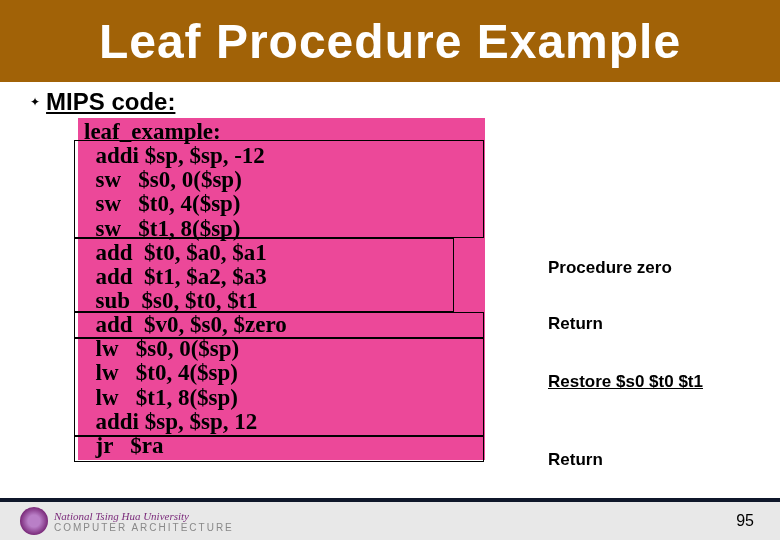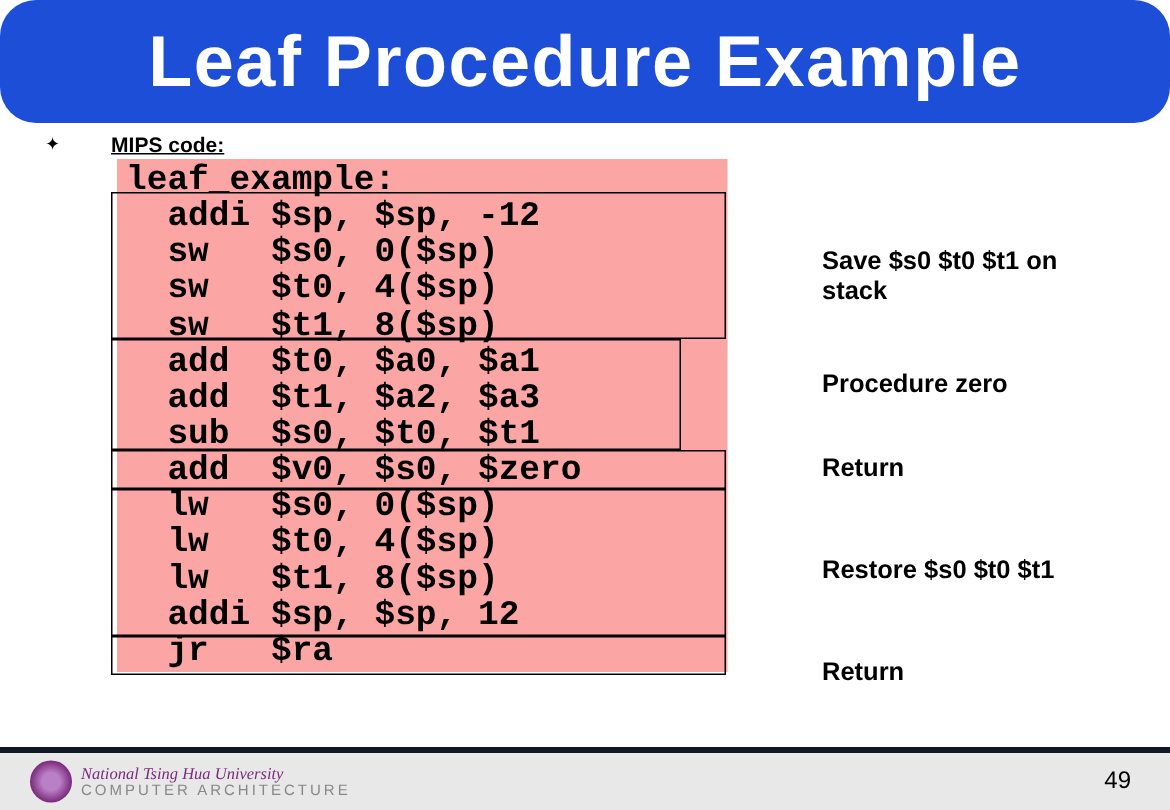--- a/index.html
+++ b/index.html
@@ -5,26 +5,25 @@
   * { margin: 0; padding: 0; box-sizing: border-box; }
   body {
     width: 780px;
     height: 540px;
     background: #ffffff;
     font-family: Arial, Helvetas, sans-serif;
     position: relative;
     overflow: hidden;
   }
   .title-bar {
-    background: #1d4ed8;
+    background: #a16207;
     height: 82px;
     display: flex;
     align-items: center;
     justify-content: center;
-    border-radius: 24px;
   }
   .title-text {
     color: #ffffff;
     font-family: "Comic Sans MS", cursive, sans-serif;
     font-weight: bold;
     font-size: 48px;
     letter-spacing: 1px;
   }
   .content {
     position: relative;
@@ -35,32 +34,31 @@
     align-items: center;
     gap: 6px;
     margin-bottom: 2px;
   }
   .bullet-icon {
     font-size: 12px;
     color: #000;
   }
   .section-label {
     font-weight: bold;
-    font-size: 14px;
+    font-size: 24px;
     text-decoration: underline;
-    margin-left: 28px;
   }
   .code-area {
     position: relative;
     margin-left: 48px;
     margin-top: 0;
   }
   .code-block {
-    background: #fca5a5;
-    font-family: Liberation Mono, monospace;
+    background: #ec4899;
+    font-family: Liberation Serif, serif;
     font-weight: bold;
     font-size: 23px;
     line-height: 1.05;
     white-space: pre;
     padding: 2px 6px;
     width: 407px;
   }
   .overlay-box {
     position: absolute;
     border: 1.5px solid #000;
@@ -142,31 +140,30 @@
   lw   $t1, 8($sp)
   addi $sp, $sp, 12
   jr   $ra</div>
 
     <div class="overlay-box" style="left:-4px; top:22px;  width:410px; height:98px;"></div>
     <div class="overlay-box" style="left:-4px; top:120px; width:380px; height:74px;"></div>
     <div class="overlay-box" style="left:-4px; top:194px; width:410px; height:26px;"></div>
     <div class="overlay-box" style="left:-4px; top:220px; width:410px; height:98px;"></div>
     <div class="overlay-box" style="left:-4px; top:318px; width:410px; height:26px;"></div>
 
-    <div class="annot" style="left:470px; top:58px;">Save $s0 $t0 $t1 on stack</div>
     <div class="annot" style="left:470px; top:140px;">Procedure zero</div>
     <div class="annot" style="left:470px; top:196px;">Return</div>
-    <div class="annot" style="left:470px; top:264px;">Restore $s0 $t0 $t1</div>
+    <div class="annot" style="left:470px; top:254px;text-decoration:underline;">Restore $s0 $t0 $t1</div>
     <div class="annot" style="left:470px; top:332px;">Return</div>
   </div>
 </div>
 
 <div class="footer">
   <div class="footer-left">
     <div class="logo-emblem"></div>
     <div>
       <div class="footer-uni">National Tsing Hua University</div>
       <div class="footer-sub">COMPUTER ARCHITECTURE</div>
     </div>
   </div>
 </div>
 
-<div class="page-num">49</div>
+<div class="page-num">95</div>
 
 </body></html>

